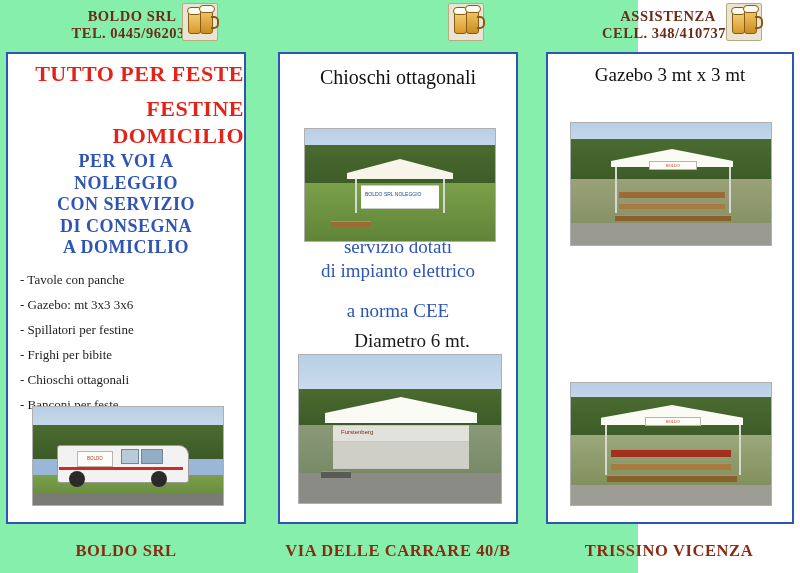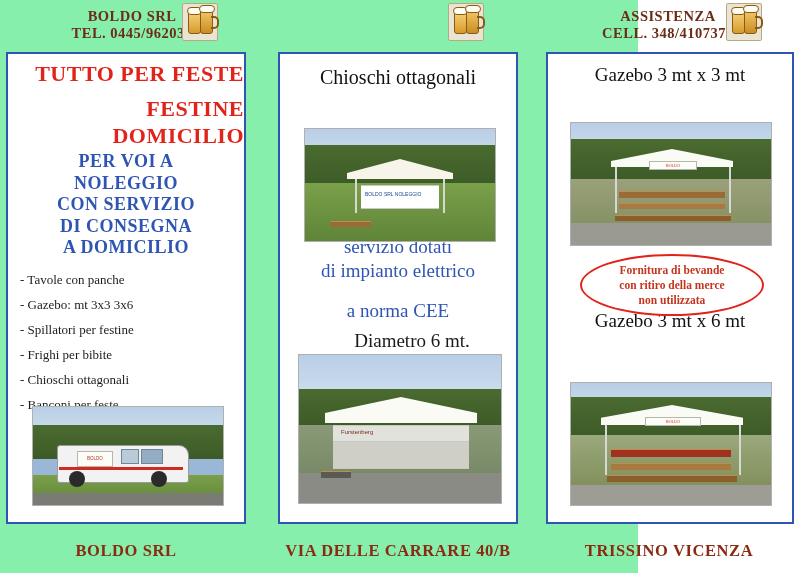--- a/index.html
+++ b/index.html
@@ -434,29 +434,21 @@
       <div class="road" style="height:22px; background:#9a9a92;"></div>
       <div class="gaz-roof" style="left:40px; top:26px; width:122px; height:18px; clip-path: polygon(50% 0, 100% 66%, 100% 100%, 0 100%, 0 66%);"></div>
       <div class="sign" style="left:78px; top:38px; width:46px; height:7px; font-size:4px; line-height:7px; color:#c4351f;">BOLDO</div>
       <div class="gaz-leg" style="left:44px; top:44px; height:46px;"></div>
       <div class="gaz-leg" style="left:158px; top:44px; height:46px;"></div>
       <div class="bench" style="left:48px; top:68px; width:106px; height:6px;"></div>
       <div class="bench" style="left:48px; top:80px; width:106px; height:5px; background:#a97a40;"></div>
       <div class="bench" style="left:44px; top:92px; width:116px; height:5px; background:#8a5f2c;"></div>
     </div>
 
-    <div class="oval">
-      <div class="inner">
-        <div>Fornitura di bevande</div>
-        <div>con ritiro della merce</div>
-        <div>non utilizzata</div>
-      </div>
-    </div>
-
-    <div class="right-title" style="margin-top:224px;">Gazebo 3 mt x 6 mt</div>
+
 
     <div class="photo" style="position:absolute; left:22px; top:328px; width:200px; height:122px;">
       <div class="sky" style="height:50px;"></div>
       <div class="trees" style="top:14px; height:42px;"></div>
       <div class="grass" style="height:70px; background:linear-gradient(#9aa87c,#77874f);"></div>
       <div class="road" style="height:20px; background:#9d9d95;"></div>
       <div class="gaz-roof" style="left:30px; top:22px; width:142px; height:20px; clip-path: polygon(50% 0, 100% 64%, 100% 100%, 0 100%, 0 64%);"></div>
       <div class="sign" style="left:74px; top:34px; width:54px; height:7px; font-size:4px; line-height:7px; color:#c4351f;">BOLDO</div>
       <div class="gaz-leg" style="left:34px; top:42px; height:50px;"></div>
       <div class="gaz-leg" style="left:168px; top:42px; height:50px;"></div>

